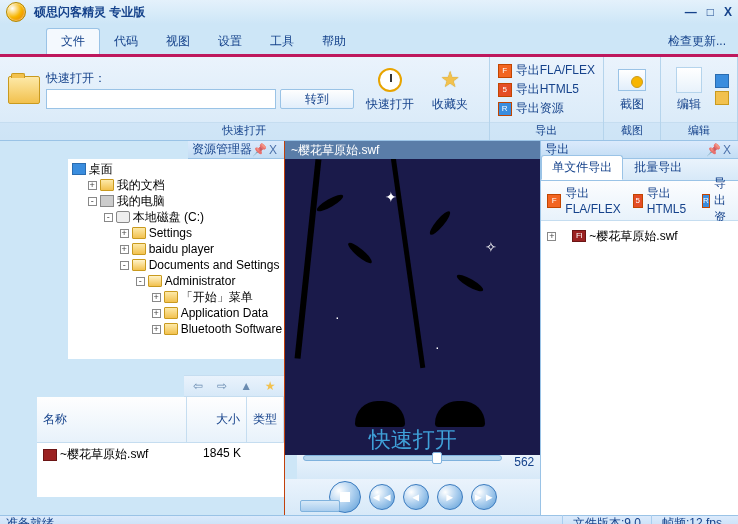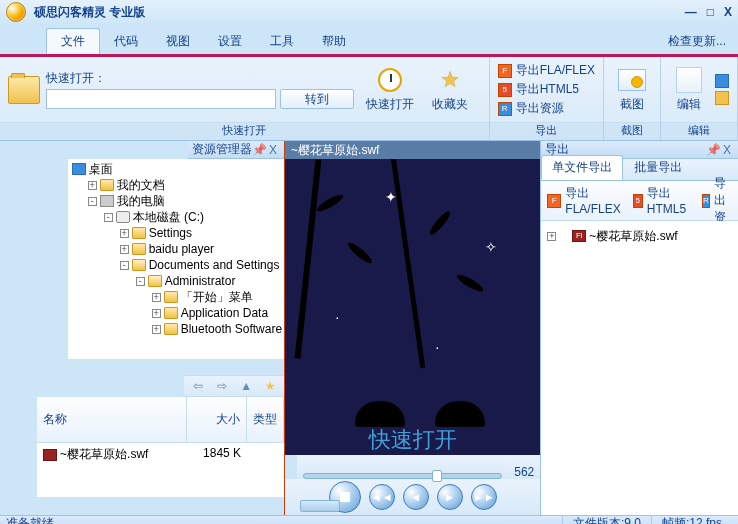--- a/index.html
+++ b/index.html
@@ -97,21 +97,21 @@
 .centerpanel { width: 266px; display: flex; flex-direction: column; border-right: 1px solid #9ac3e6; background: #cde6f7; }
 .preview-title { height: 18px; background: #5a7da8; color: #fff; padding: 0 6px; display: flex; align-items: center; }
 .preview-body { flex: 1; background: #1a1a4a; position: relative; overflow: hidden; }
 .bamboo { position: absolute; left: 20px; top: 0; width: 6px; height: 200px; background: #000; transform: rotate(6deg); }
 .bamboo2 { position: absolute; left: 120px; top: -10px; width: 5px; height: 220px; background: #000; transform: rotate(-8deg); }
 .leaf { position: absolute; width: 30px; height: 8px; background: #000; border-radius: 50%; }
 .sparkle { position: absolute; color: #fff; font-size: 14px; }
 .mush { position: absolute; bottom: 28px; width: 50px; height: 26px; background: #000; border-radius: 25px 25px 4px 4px; }
 .subtitle { position: absolute; bottom: 0; left: 0; right: 0; text-align: center; color: #3fa0d8; font-size: 22px; font-family: KaiTi, serif; }
 
-.player-bar { height: 24px; background: linear-gradient(#eaf3fc,#d7e9f8); display: flex; align-items: flex-end; padding: 0 6px; gap: 4px; margin-left: 12px; }
+.player-bar { height: 24px; background: linear-gradient(#eaf3fc,#d7e9f8); display: flex; align-items: flex-start; padding: 0 6px; gap: 4px; margin-left: 12px; }
 .seek { flex: 1; height: 6px; background: #b5d4ec; border: 1px solid #7fb2dd; border-radius: 3px; position: relative; }
 .seek .knob { position: absolute; right: 30%; top: -4px; width: 10px; height: 12px; background: #fff; border: 1px solid #7fb2dd; border-radius: 2px; }
 .frame-num { color: #15428b; width: 28px; text-align: right; }
 
 .controls { height: 36px; background: linear-gradient(#eaf3fc,#d7e9f8); display: flex; align-items: center; justify-content: center; gap: 8px; }
 .pbtn { width: 26px; height: 26px; border-radius: 50%; background: radial-gradient(circle at 30% 30%,#fff,#a9cdee,#5a9bd5); border: 1px solid #3a7bbf; display: flex; align-items: center; justify-content: center; color: #fff; font-size: 11px; }
 .pbtn.big { width: 32px; height: 32px; }
 .pbtn .stop { width: 10px; height: 10px; background: #fff; }
 
 

